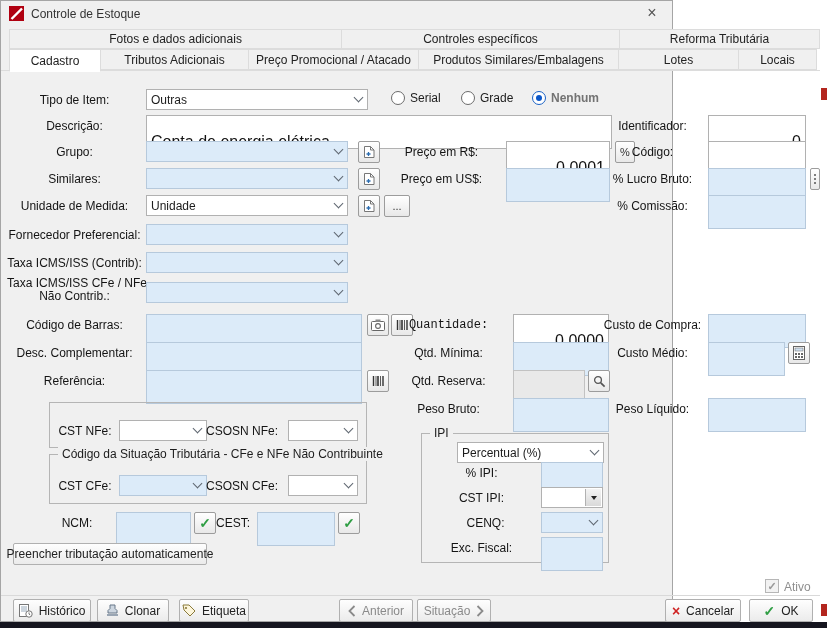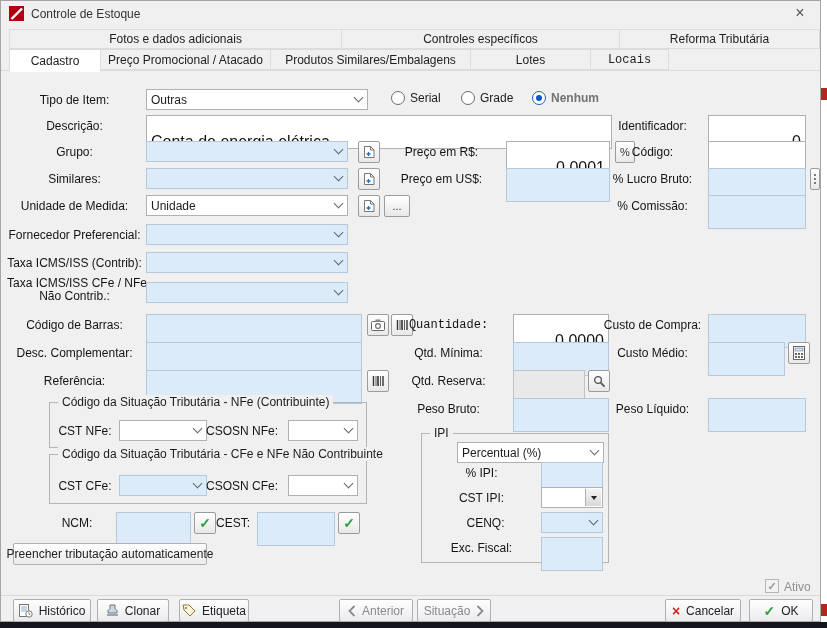--- a/index.html
+++ b/index.html
@@ -1,19 +1,19 @@
 <!DOCTYPE html>
 <html><head>
 <meta charset="utf-8">
 <style>
   * { margin:0; padding:0; box-sizing:border-box; }
   html,body { width:827px; height:628px; }
   body { font-family:"Liberation Sans", sans-serif; font-size:12px; color:#1c1c1c; background:#fff; }
   .screen { position:relative; width:827px; height:628px; overflow:hidden; background:#fff; }
-  .dialog { position:absolute; left:0; top:0; width:821px; height:622px; background:#f0f0f0; border:1px solid #a5a5a5; }
+  .dialog { position:absolute; left:0; top:0; width:673px; height:622px; background:#f0f0f0; border:1px solid #a5a5a5; }
 
   .titlebar { position:absolute; left:0; top:0; width:100%; height:26px; background:#f0f0f0; }
   .app-icon { position:absolute; left:8px; top:5px; width:15px; height:15px; }
   .wtitle { position:absolute; left:30px; top:6px; font-size:12px; color:#333; }
   .closebtn { position:absolute; right:10px; top:2px; width:20px; height:20px; text-align:center; line-height:20px; font-size:16px; color:#555; }
 
   .tabrow { position:absolute; left:8px; display:flex; }
   .tab { border:1px solid #dcdcdc; background:#f0f0f0; display:flex; align-items:center; justify-content:center; font-size:12px; color:#222; height:20px; margin-right:-1px; white-space:nowrap; }
   .tabs2 .tab { height:21px; }
   .tab.active { background:#fff; border-bottom:1px solid #fff; height:23px; z-index:3; position:relative; }
@@ -89,30 +89,33 @@
         </div>
       <div class="tab" style="width:201px;">
           <span>Reforma Tributária</span>
         </div>
     </div>
 
     <div class="tabrow tabs2" style="top:48px;">
       <div class="tab active" style="width:92px;">
           <span>Cadastro</span>
         </div>
+      <div class="tab" style="width:149px;">
+          <span>Tributos Adicionais</span>
+        </div>
       <div class="tab" style="width:171px;">
           <span>Preço Promocional / Atacado</span>
         </div>
       <div class="tab" style="width:201px;">
           <span>Produtos Similares/Embalagens</span>
         </div>
       <div class="tab" style="width:121px;">
           <span>Lotes</span>
         </div>
-      <div class="tab" style="width:79px;font-family:Liberation Mono, monospace;">
+      <div class="tab" style="width:79px;">
           <span>Locais</span>
         </div>
     </div>
     <div class="pagetop"></div>
 
     <div class="lbl lbll" style="top:92px;">Tipo de Item:</div>
     <div class="combo" style="left:145px;top:88px;width:222px;">
       <span class="cval">Outras</span>
       <span class="arr">
           <span class="chev"></span>
@@ -296,21 +299,20 @@
           <line x1="7.8" y1="7.8" x2="11.6" y2="11.6" stroke="#555" stroke-width="1.7"></line>
         </svg>
     </div>
 
     <div class="lbl lblm2" style="top:401px;">Peso Bruto:</div>
     <div class="inp blue num" style="left:512px;top:397px;width:96px;"></div>
     <div class="lbl lblr" style="top:401px;">Peso Líquido:</div>
     <div class="inp blue num" style="left:707px;top:397px;width:98px;"></div>
 
     <div class="gbox" style="left:48px;top:401px;width:318px;height:46px;">
-      <span class="gtitle">Código da Situação Tributária - NFe (Contribuinte)</span>
       <div class="lbl" style="left:4px;width:62px;top:21px;">CST NFe:</div>
       <div class="combo" style="left:69px;top:17px;width:88px;">
         <span class="cval"></span>
         <span class="arr">
             <span class="chev"></span>
           </span>
       </div>
       <div class="lbl" style="left:150px;width:84px;top:21px;">CSOSN NFe:</div>
       <div class="combo" style="left:238px;top:17px;width:70px;">
         <span class="cval"></span>

